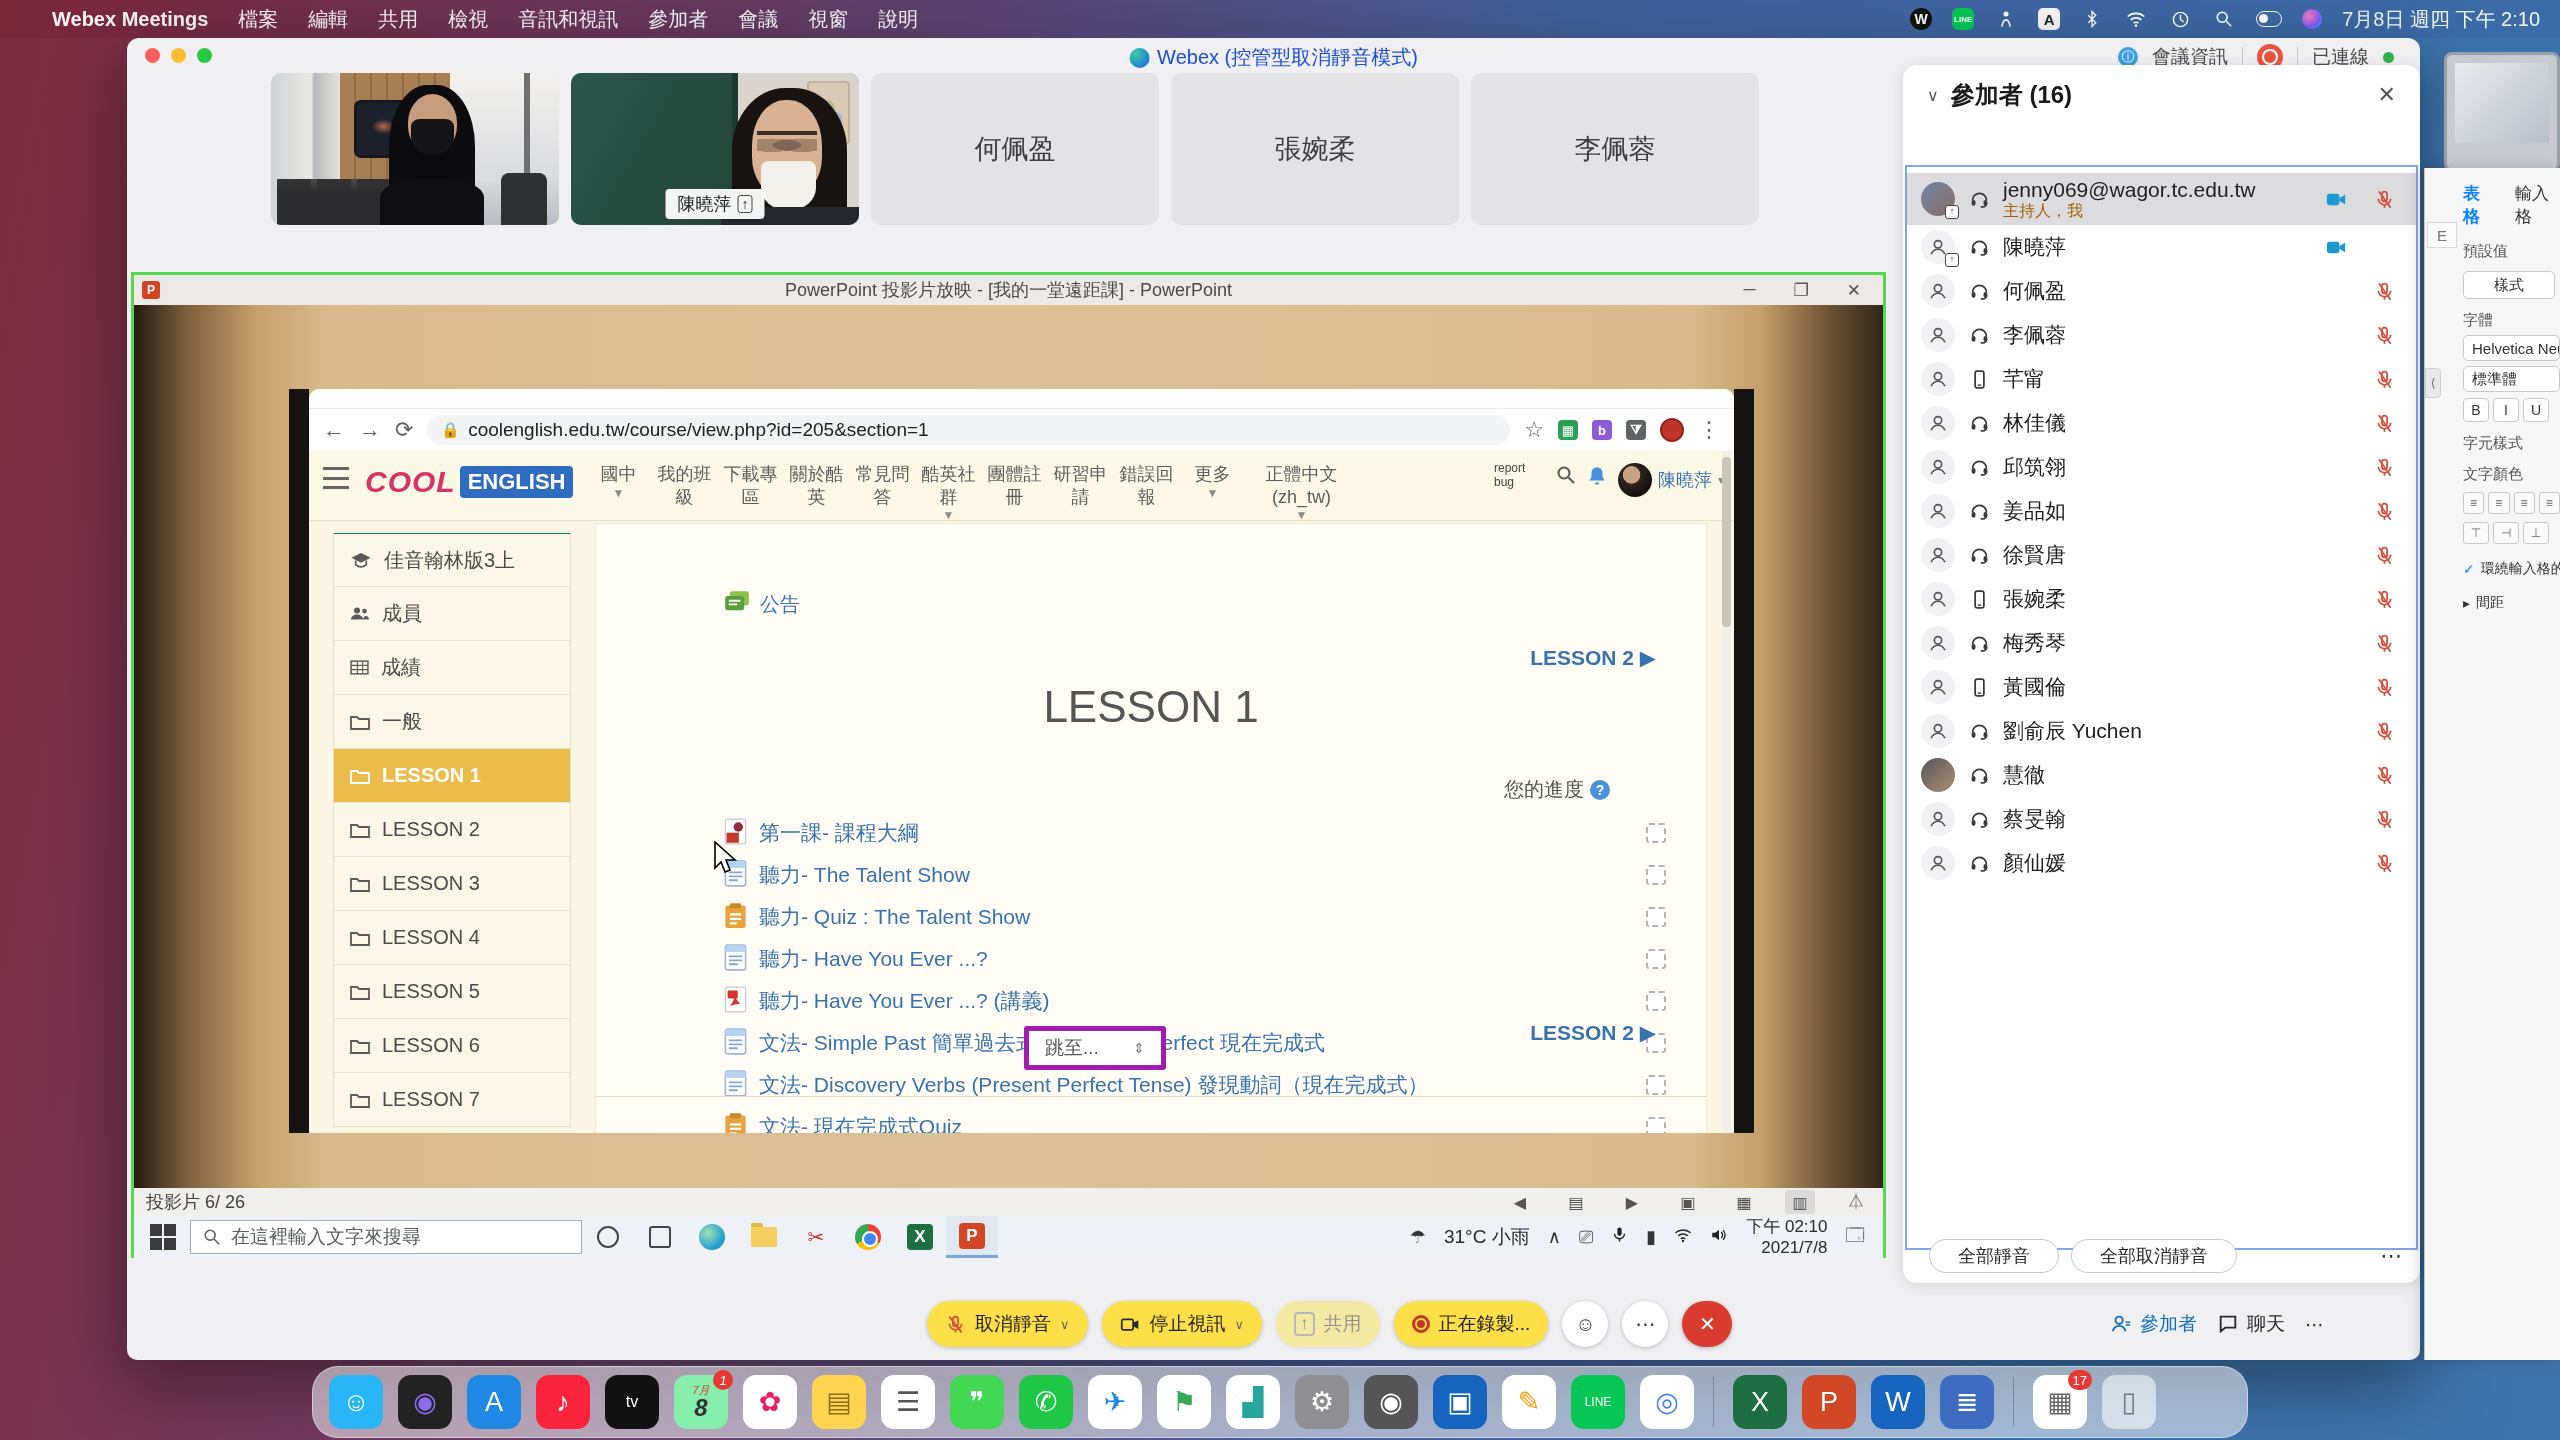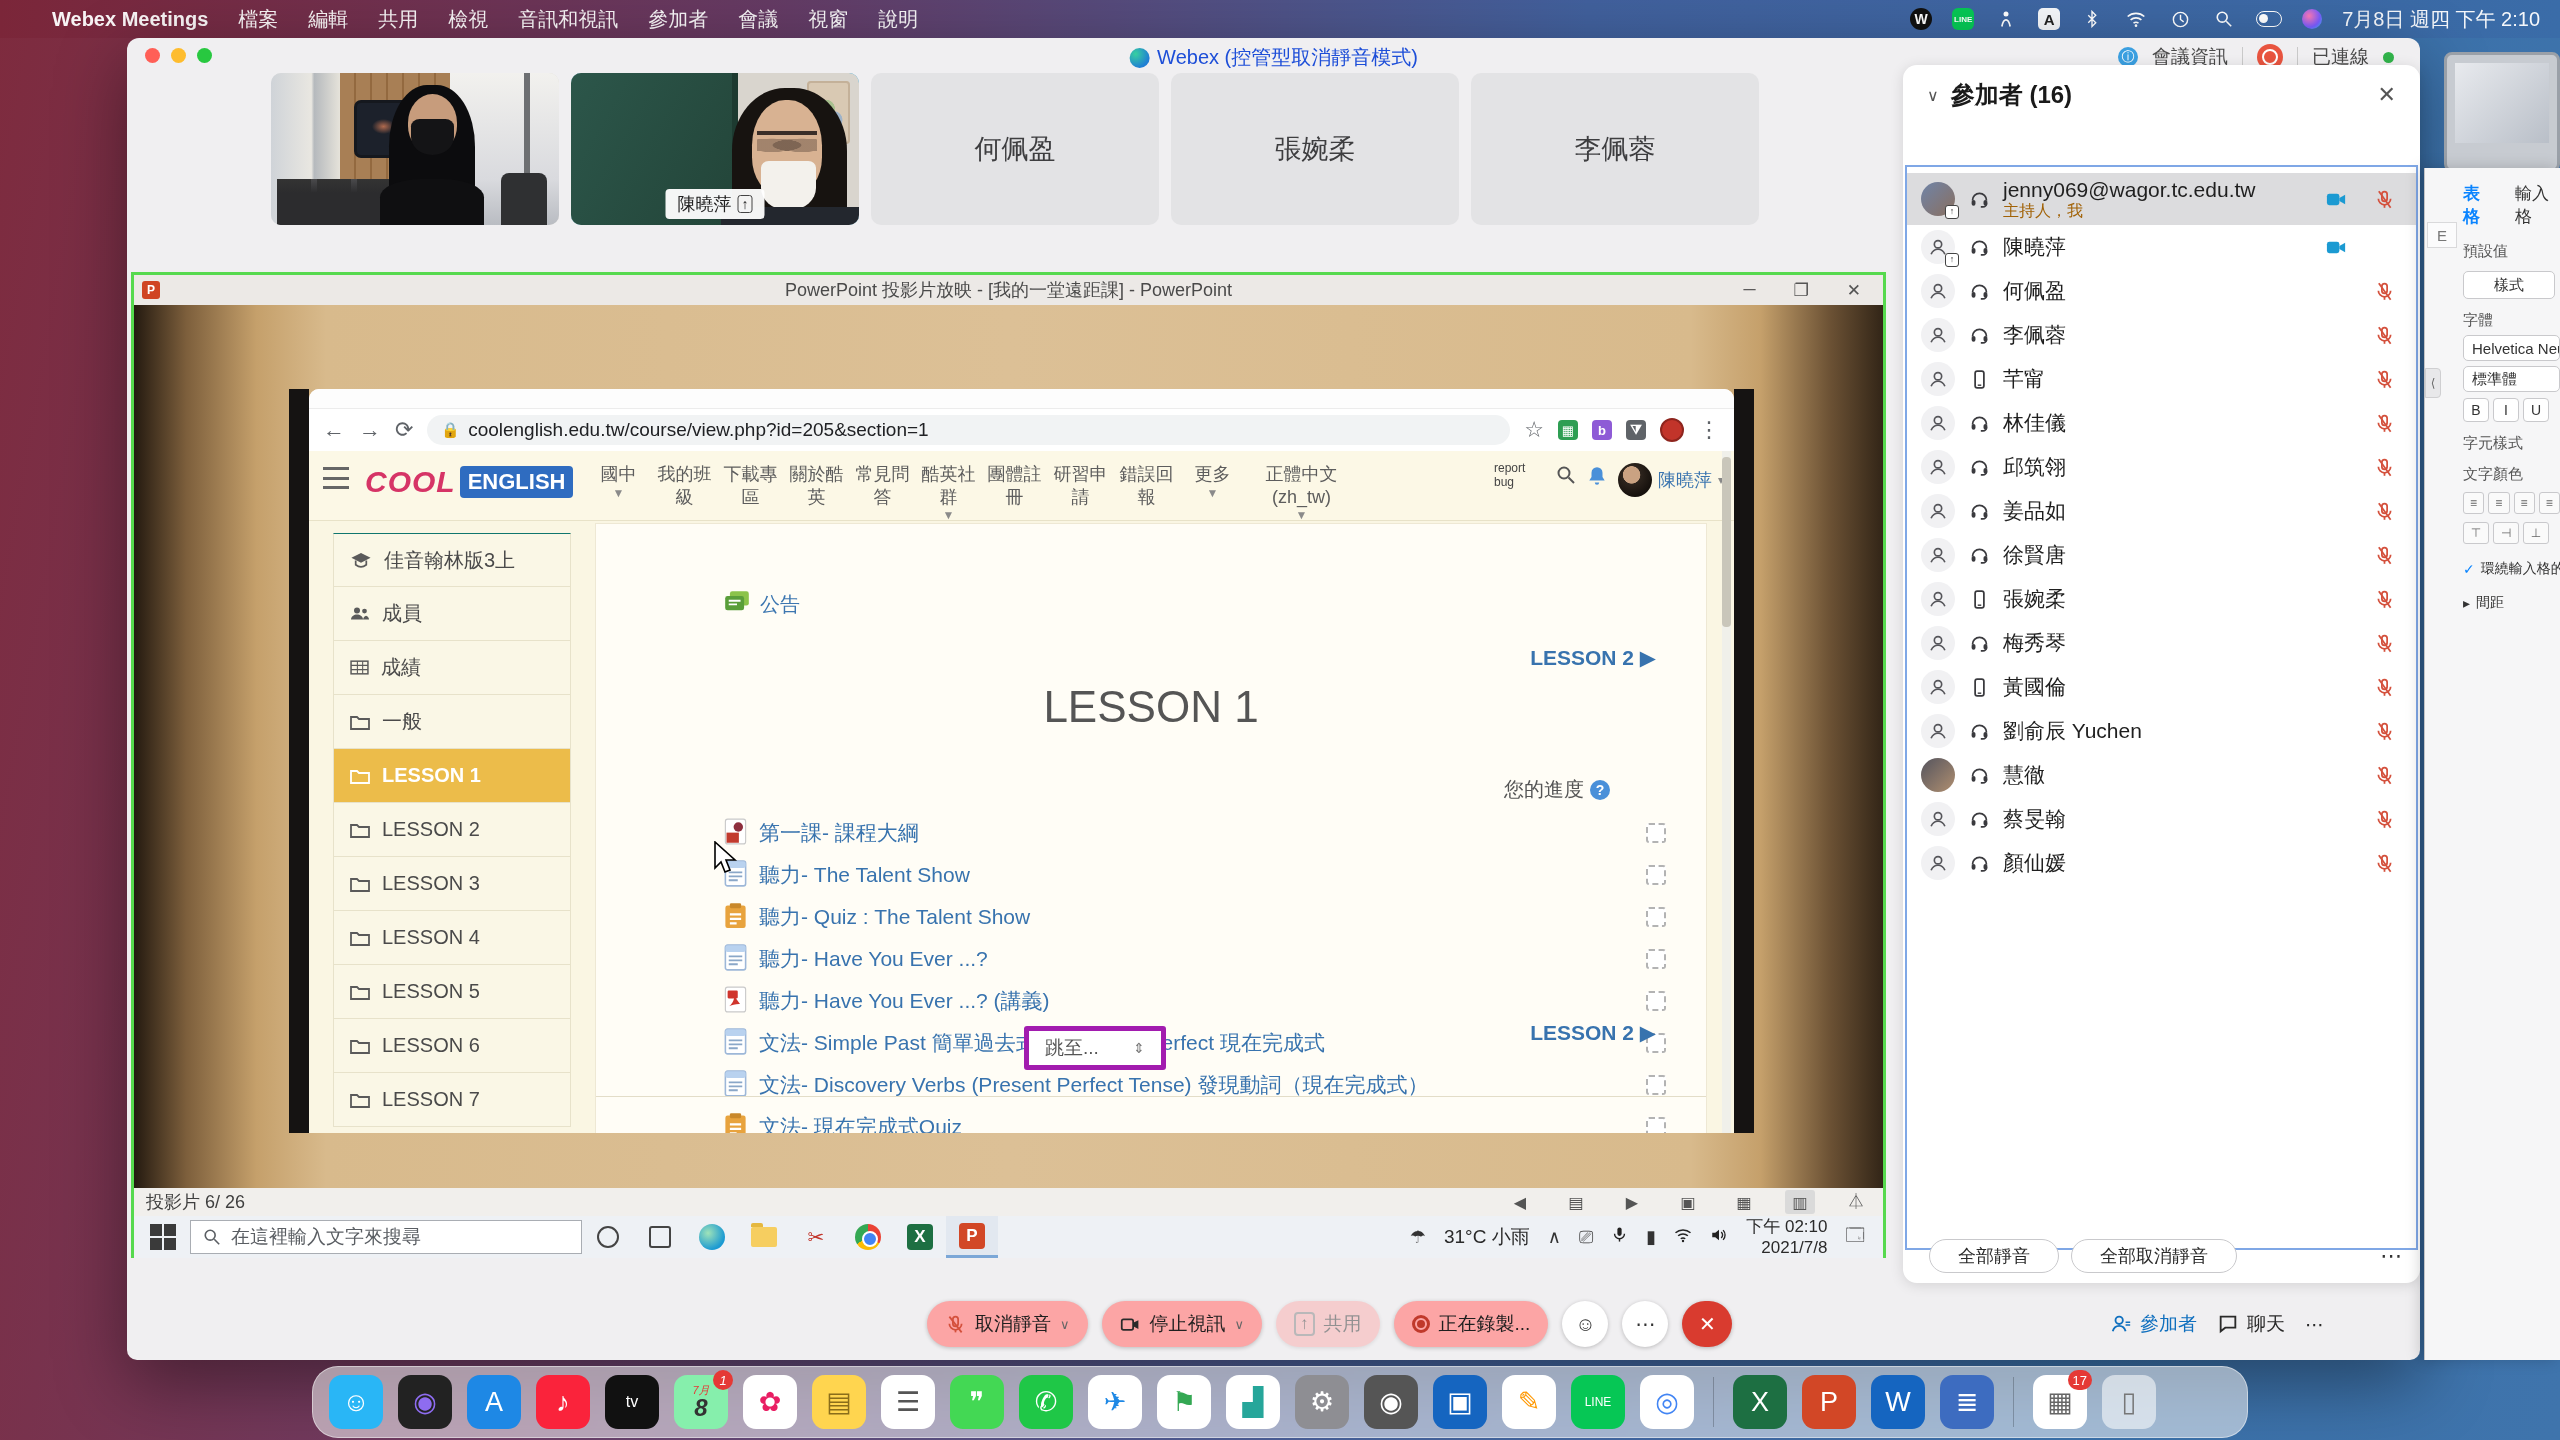--- a/index.html
+++ b/index.html
@@ -189,21 +189,21 @@
 .pslot{width:36px;flex:none;display:flex;justify-content:center}
 .pslot.camslot{margin-left:auto}
 #p-foot{position:absolute;left:26px;right:18px;bottom:10px;display:flex;align-items:center;gap:12px}
 .pbtn{height:34px;border:1px solid #c9c9cc;border-radius:17px;background:#fff;font-size:18px;color:#2a2a2a;
 padding:0 28px;display:flex;align-items:center;cursor:pointer;white-space:nowrap}
 #p-foot .dots{margin-left:auto;font-size:22px;color:#333;cursor:pointer}
 
 
 #ctrl{position:absolute;left:0;right:0;bottom:4px;height:64px;display:flex;align-items:center}
 #ctrl-left{display:flex;align-items:center;gap:14px;margin-left:800px}
-.cpill{height:46px;border-radius:23px;background:#fca5a5;box-shadow:0 1px 4px rgba(0,0,0,.22);display:flex;align-items:center;
+.cpill{height:46px;border-radius:23px;background:#fde047;box-shadow:0 1px 4px rgba(0,0,0,.22);display:flex;align-items:center;
 gap:9px;padding:0 18px;font-size:19px;color:#1f1f1f;cursor:pointer;white-space:nowrap}
 .cpill .caret{color:#666;font-size:13px}
 .cpill.disabled{opacity:.45}
 .ccirc{width:46px;height:46px;border-radius:50%;background:#fff;box-shadow:0 1px 4px rgba(0,0,0,.22);display:flex;
 align-items:center;justify-content:center;font-size:20px;color:#333;cursor:pointer}
 .leave{width:50px;height:46px;border-radius:23px;background:#d93b2f;color:#fff;display:flex;align-items:center;justify-content:center;
 font-size:20px;cursor:pointer;box-shadow:0 1px 4px rgba(0,0,0,.25)}
 .recdot{width:18px;height:18px;border-radius:50%;border:3px solid #c0392b;display:flex;align-items:center;justify-content:center}
 .recdot::after{content:"";width:8px;height:8px;border-radius:50%;background:#c0392b}
 #ctrl-right{margin-left:auto;margin-right:96px;display:flex;align-items:center;gap:20px;font-size:19px}

